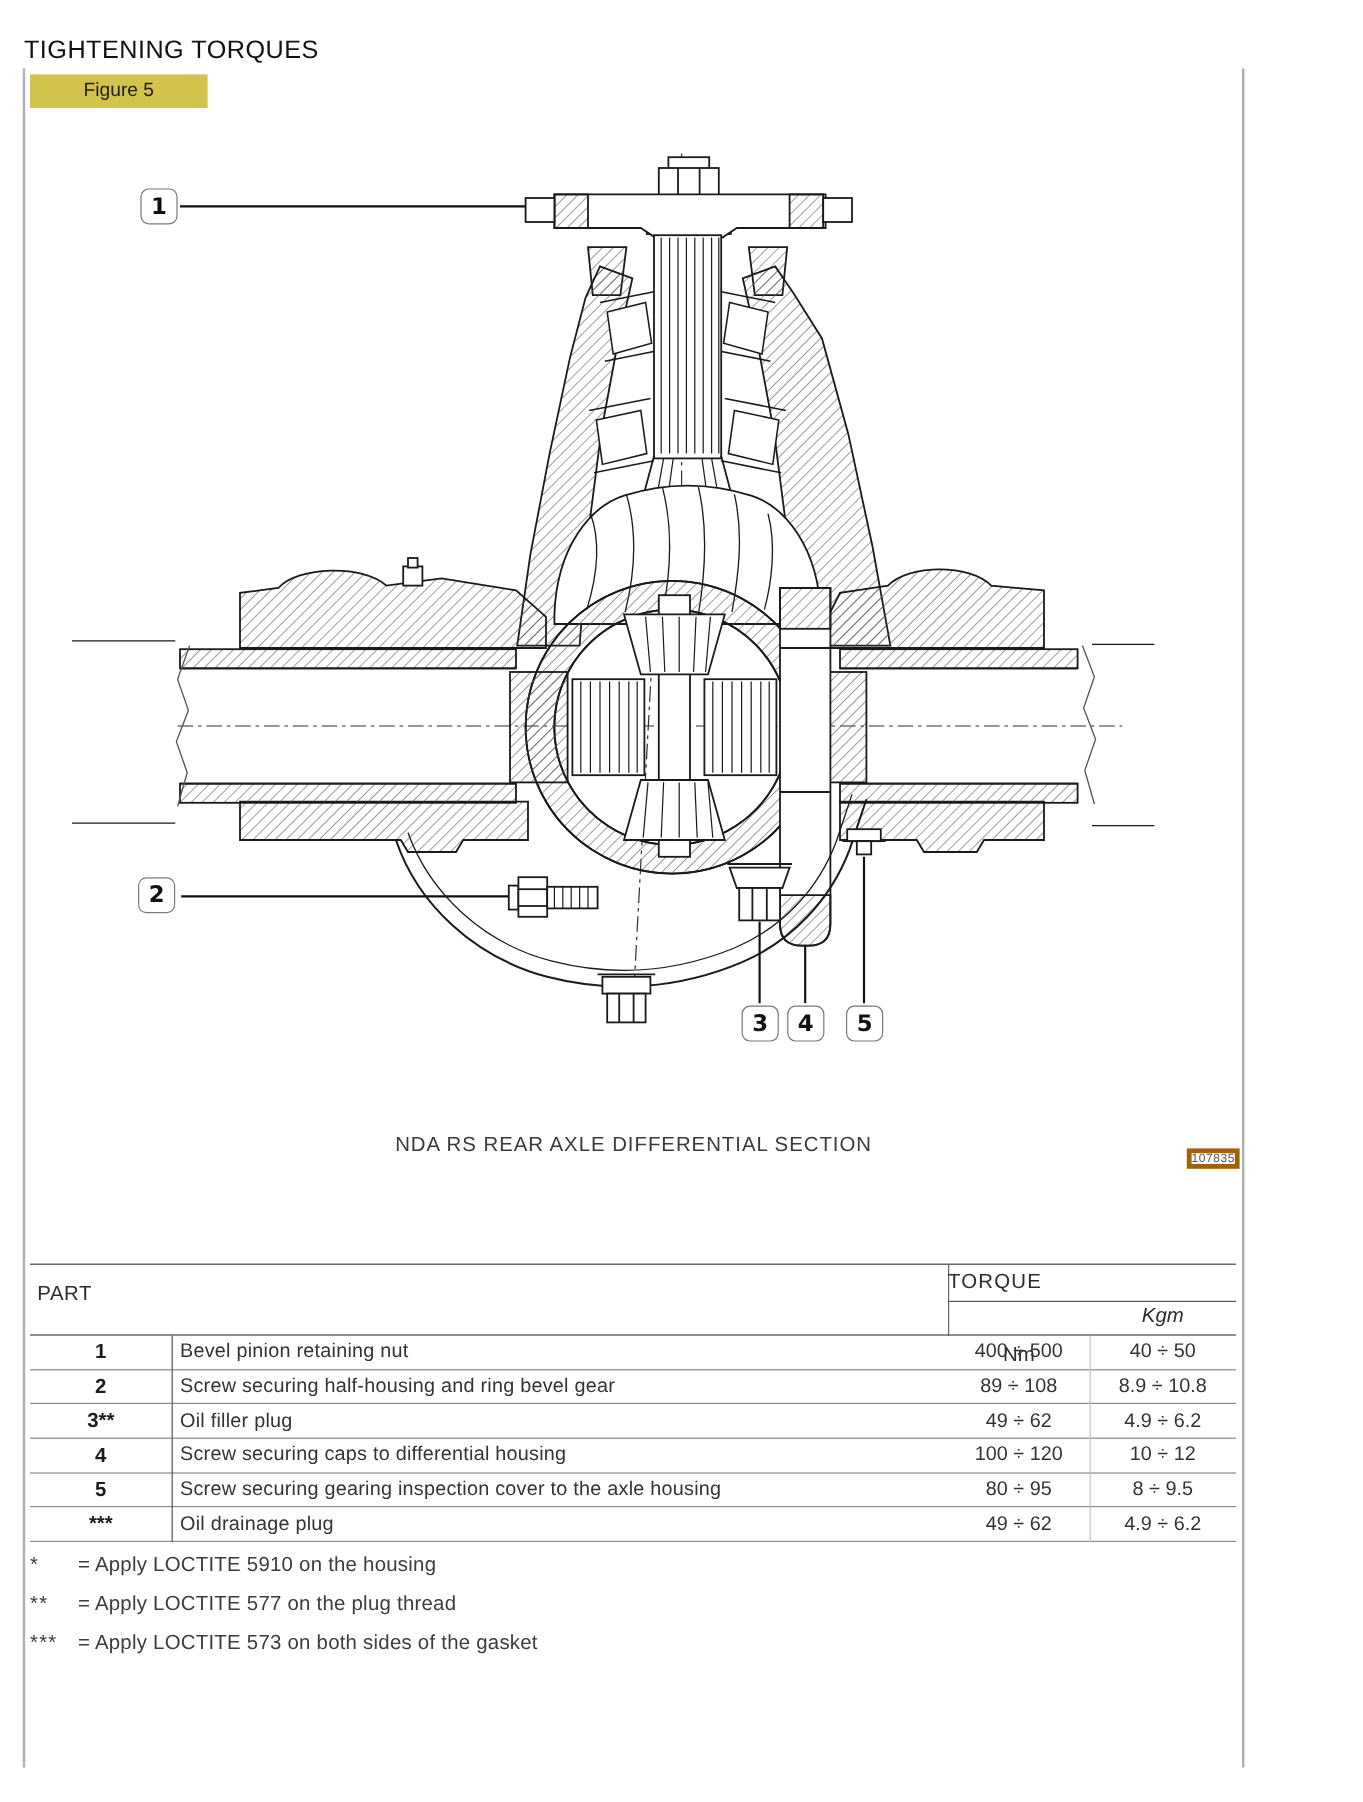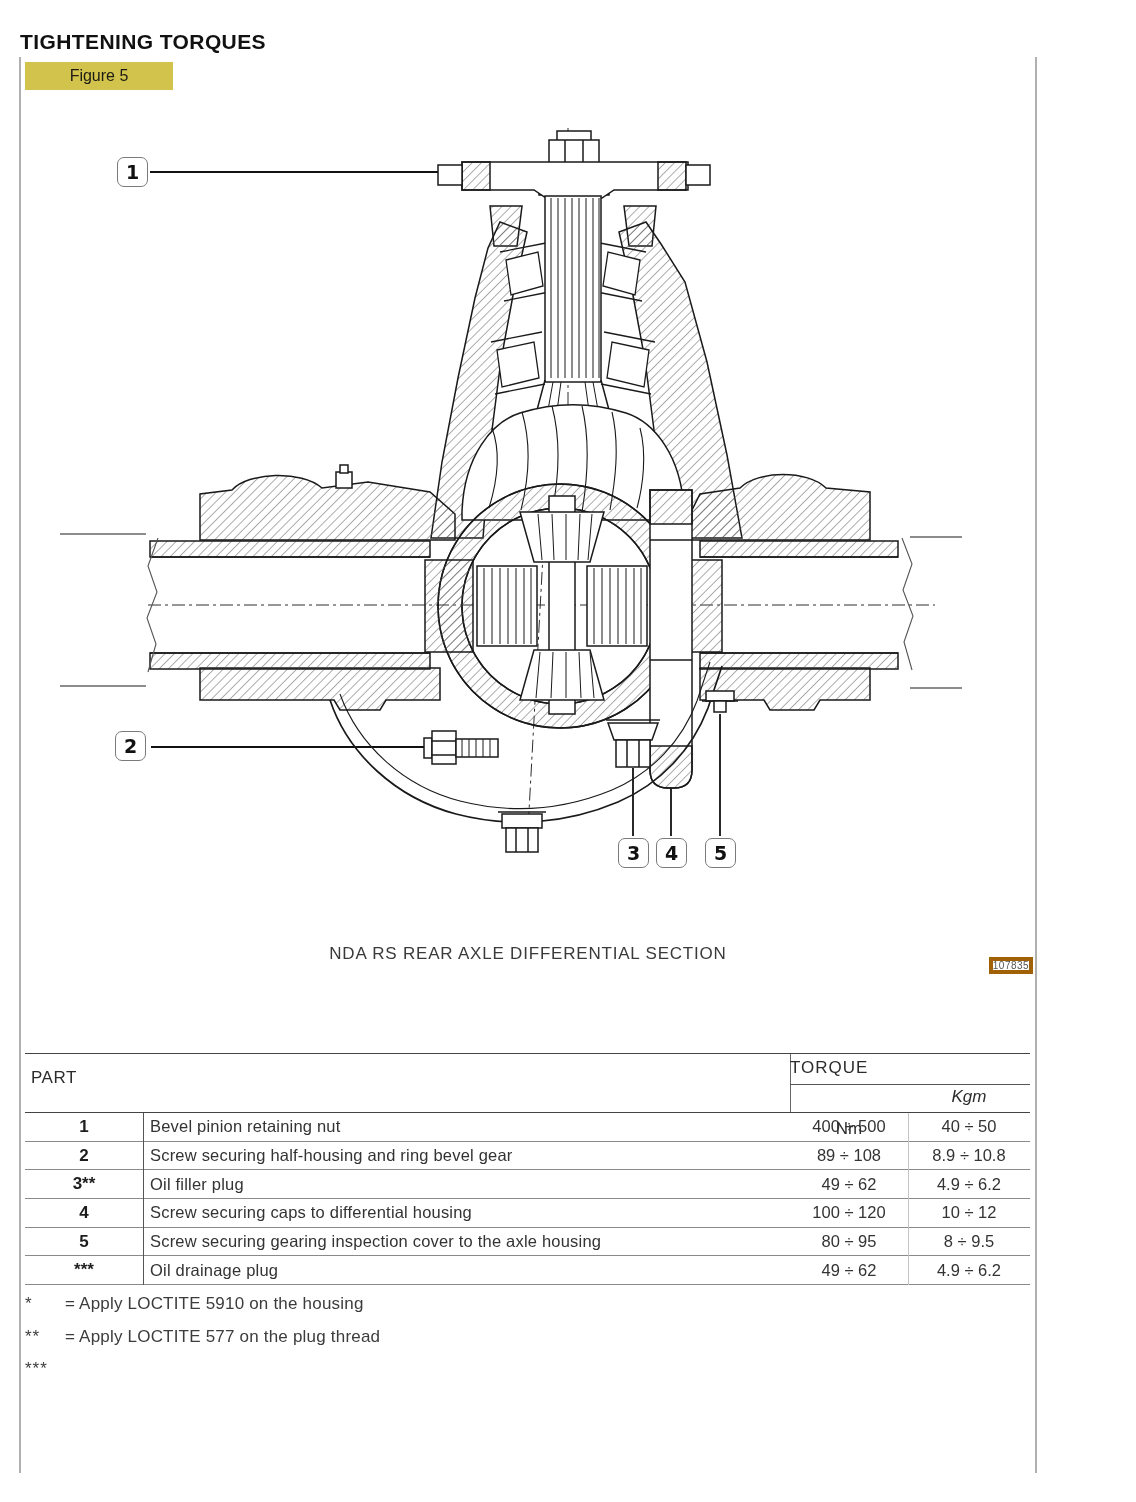--- a/index.html
+++ b/index.html
@@ -4,21 +4,21 @@
 <style>
   * { margin:0; padding:0; box-sizing:border-box; }
   html,body { background:#ffffff; }
   body {
     width:1136px; height:1502px; position:relative; overflow:hidden;
     font-family:"Liberation Sans", sans-serif; color:#222;
   }
   .abs { position:absolute; }
 
   .page-title {
-    left:20px; top:30px; font-size:21px; font-weight:bold;
+    left:20px; top:30px; font-size:21px; font-weight:normal;
     letter-spacing:0.4px; color:#111;
   }
   .figure-badge {
     left:25px; top:62px; width:148px; height:28px;
     background:#d2c34c; display:flex; align-items:center; justify-content:center;
     font-size:16px; color:#1c1c14;
   }
   .page-border { width:2px; top:57px; height:1416px; background:#b0b0b0; }
   .page-border.left  { left:19px; }
   .page-border.right { left:1035px; }
@@ -365,14 +365,15 @@
   <div class="footnote">
     <span class="sym">*</span>
     <span class="txt">= Apply LOCTITE 5910 on the housing</span>
   </div>
   <div class="footnote">
     <span class="sym">**</span>
     <span class="txt">= Apply LOCTITE 577 on the plug thread</span>
   </div>
   <div class="footnote">
     <span class="sym">***</span>
+    <span class="txt">= Apply LOCTITE 573 on both sides of the gasket</span>
   </div>
 </div>
 
 </body></html>

